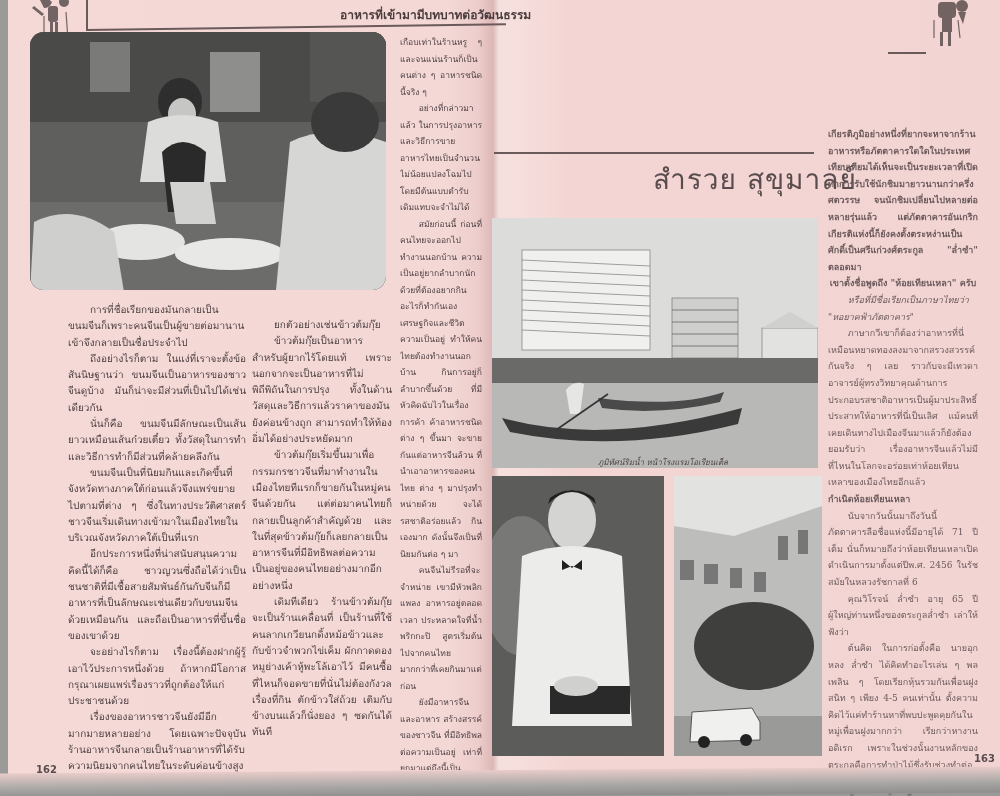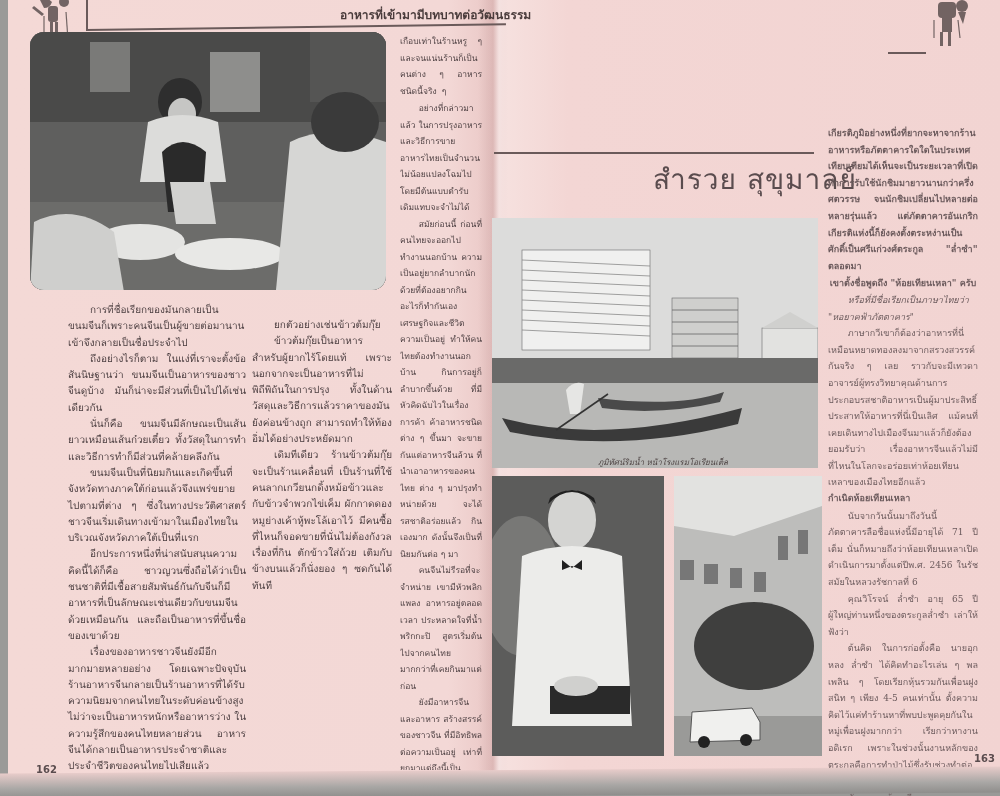--- a/index.html
+++ b/index.html
@@ -38,21 +38,21 @@
   .photo {
     position: absolute; overflow: hidden; background: #6f6f6e;
   }
   .photo.rounded { border-radius: 14px; }
   .photo svg { width: 100%; height: 100%; display: block; }
   .col {
     position: absolute; color: #4b3e40; font-size: 10px; line-height: 16.3px;
     font-family: "DejaVu Serif", serif; text-align: justify;
   }
   .col p { text-indent: 2.2em; }
-  .col p.noindent { text-indent: 0; font-family: Liberation Mono, monospace; }
+  .col p.noindent { text-indent: 0; }
   .col .ital { text-align: left; margin-top: 15px; }
   .col .bold { font-weight: bold; }
   .col.right-side { font-size: 9px; line-height: 16.6px; color: #6b5a5c; }
   .title {
     position: absolute; left: 482px; top: 62px; width: 510px; color: #ef8a78;
     font-size: 40px; line-height: 46px; font-family: "DejaVu Sans", sans-serif; font-weight: normal; letter-spacing: 0.5px;
   }
   .title .q { font-family: "DejaVu Serif", serif; font-size: 38px; vertical-align: top; }
   .title-rule {
     position: absolute; left: 486px; top: 152px; width: 320px; height: 2px; background: #6a5a5a;
@@ -127,26 +127,28 @@
       <ellipse cx="315" cy="90" rx="34" ry="30" fill="#3a3a3a"></ellipse>
     </svg>
   </div>
 
   <div class="col" style="left:60px; top:302px; width:178px;">
     <p>การที่ชื่อเรียกของมันกลายเป็นขนมจีนก็เพราะคนจีนเป็นผู้ขายต่อมานานเข้าจึงกลายเป็นชื่อประจำไป</p>
     <p>ถึงอย่างไรก็ตาม ในแง่ที่เราจะตั้งข้อสันนิษฐานว่า ขนมจีนเป็นอาหารของชาวจีนดูบ้าง มันก็น่าจะมีส่วนที่เป็นไปได้เช่นเดียวกัน</p>
     <p>นั่นก็คือ ขนมจีนมีลักษณะเป็นเส้นยาวเหมือนเส้นก๋วยเตี๋ยว ทั้งวัสดุในการทำและวิธีการทำก็มีส่วนที่คล้ายคลึงกัน</p>
     <p>ขนมจีนเป็นที่นิยมกินและเกิดขึ้นที่จังหวัดทางภาคใต้ก่อนแล้วจึงแพร่ขยายไปตามที่ต่าง ๆ ซึ่งในทางประวัติศาสตร์ ชาวจีนเริ่มเดินทางเข้ามาในเมืองไทยในบริเวณจังหวัดภาคใต้เป็นที่แรก</p>
     <p>อีกประการหนึ่งที่น่าสนับสนุนความคิดนี้ได้ก็คือ ชาวญวนซึ่งถือได้ว่าเป็นชนชาติที่มีเชื้อสายสัมพันธ์กันกับจีนก็มีอาหารที่เป็นลักษณะเช่นเดียวกับขนมจีนด้วยเหมือนกัน และถือเป็นอาหารที่ขึ้นชื่อของเขาด้วย</p>
+    <p>จะอย่างไรก็ตาม เรื่องนี้ต้องฝากผู้รู้เอาไว้ประการหนึ่งด้วย ถ้าหากมีโอกาสกรุณาเผยแพร่เรื่องราวที่ถูกต้องให้แก่ประชาชนด้วย</p>
     <p>เรื่องของอาหารชาวจีนยังมีอีกมากมายหลายอย่าง โดยเฉพาะปัจจุบัน ร้านอาหารจีนกลายเป็นร้านอาหารที่ได้รับความนิยมจากคนไทยในระดับค่อนข้างสูง ไม่ว่าจะเป็นอาหารหนักหรืออาหารว่าง ในความรู้สึกของคนไทยหลายส่วน อาหารจีนได้กลายเป็นอาหารประจำชาติและประจำชีวิตของคนไทยไปเสียแล้ว</p>
 
   </div>
   <div class="col" style="left:244px; top:302px; width:140px;">
     <p class="ital">ยกตัวอย่างเช่นข้าวต้มกุ๊ย</p>
     <p>ข้าวต้มกุ๊ยเป็นอาหารสำหรับผู้ยากไร้โดยแท้ เพราะนอกจากจะเป็นอาหารที่ไม่พิถีพิถันในการปรุง ทั้งในด้านวัสดุและวิธีการแล้วราคาของมันยังค่อนข้างถูก สามารถทำให้ท้องอิ่มได้อย่างประหยัดมาก</p>
+    <p>ข้าวต้มกุ๊ยเริ่มขึ้นมาเพื่อกรรมกรชาวจีนที่มาทำงานในเมืองไทยทีแรกก็ขายกันในหมู่คนจีนด้วยกัน แต่ต่อมาคนไทยก็กลายเป็นลูกค้าสำคัญด้วย และในที่สุดข้าวต้มกุ๊ยก็เลยกลายเป็นอาหารจีนที่มีอิทธิพลต่อความเป็นอยู่ของคนไทยอย่างมากอีกอย่างหนึ่ง</p>
     <p>เดิมทีเดียว ร้านข้าวต้มกุ๊ยจะเป็นร้านเคลื่อนที่ เป็นร้านที่ใช้คนลากเกวียนกดิ้งหม้อข้าวและกับข้าวจำพวกไข่เค็ม ผักกาดดอง หมูย่างเค้าหู้พะโล้เอาไว้ มีคนซื้อที่ไหนก็จอดขายที่นั่นไม่ต้องกังวลเรื่องที่กิน ตักข้าวใส่ถ้วย เติมกับข้างบนแล้วก็นั่งยอง ๆ ซดกันได้ทันที</p>
 
   </div>
   <div class="col" style="left:392px; top:34px; width:82px; font-size:8.5px; line-height:16.5px; overflow:hidden; height:736px;">
     <p class="noindent">เกือบเท่าในร้านหรู ๆ และจนแน่นร้านก็เป็นคนต่าง ๆ อาหารชนิดนี้จริง ๆ</p>
     <p>อย่างที่กล่าวมาแล้ว ในการปรุงอาหารและวิธีการขาย อาหารไทยเป็นจำนวนไม่น้อยแปลงโฉมไปโดยมีต้นแบบตำรับเดิมแทบจะจำไม่ได้</p>
     <p>สมัยก่อนนี้ ก่อนที่คนไทยจะออกไปทำงานนอกบ้าน ความเป็นอยู่ยากลำบากนัก ด้วยที่ต้องอยากกินอะไรก็ทำกันเอง เศรษฐกิจและชีวิตความเป็นอยู่ ทำให้คนไทยต้องทำงานนอกบ้าน กินการอยู่ก็ลำบากขึ้นด้วย ที่มีหัวคิดฉับไวในเรื่องการค้า ค้าอาหารชนิดต่าง ๆ ขึ้นมา จะขายกันแต่อาหารจีนล้วน ที่นำเอาอาหารของคนไทย ต่าง ๆ มาปรุงทำหน่ายด้วย จะได้รสชาติอร่อยแล้ว กินเองมาก ดังนั้นจึงเป็นที่นิยมกันต่อ ๆ มา</p>
     <p>คนจีนไม่รีรอที่จะ จำหน่าย เขามีหัวพลิกแพลง อาหารอยู่ตลอดเวลา ประหลาดใจที่น้ำพริกกะปิ สูตรเริ่มต้นไปจากคนไทย มากกว่าที่เคยกินมาแต่ก่อน</p>
     <p>ยังมีอาหารจีนและอาหาร สร้างสรรค์ของชาวจีน ที่มีอิทธิพลต่อความเป็นอยู่ เท่าที่ยกมาแต่ถึงนี้เป็นตัวอย่าง ที่จะชี้ให้เห็นข้อคิดสำคัญ มีอิทธิพลต่อวัฒนธรรม อย่างมาก</p>
 

